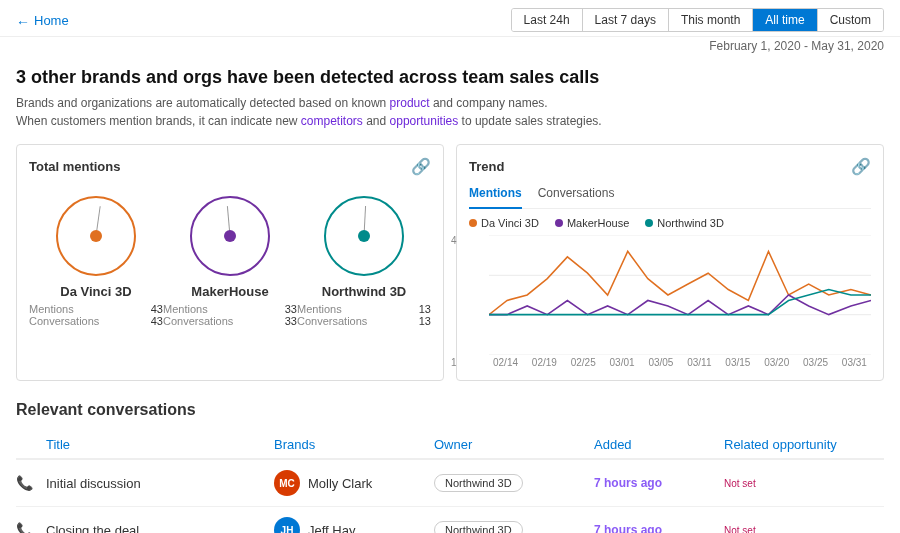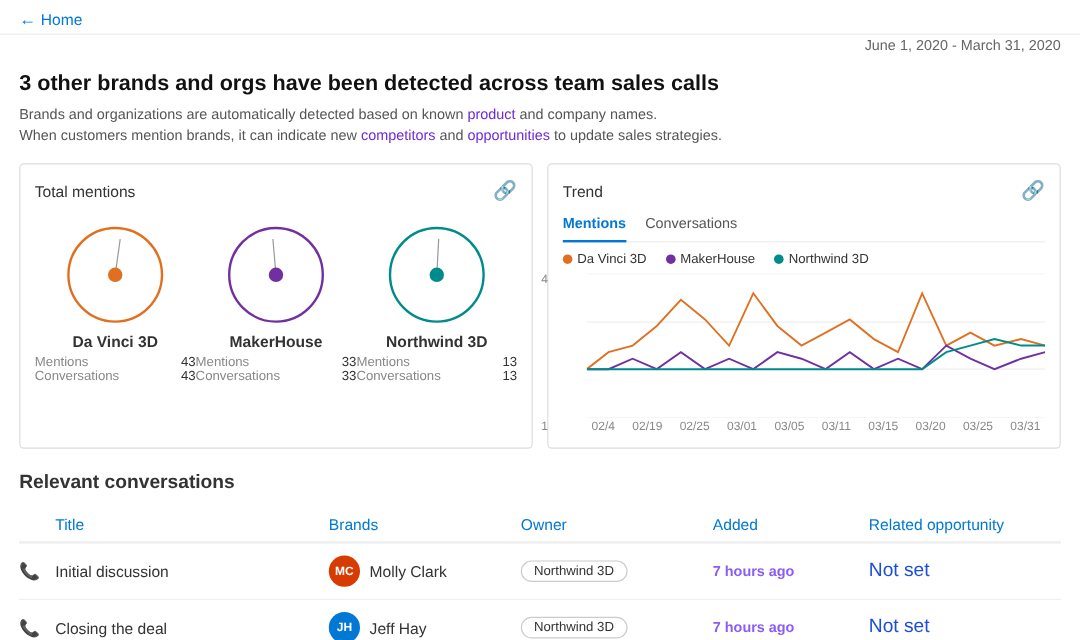--- a/index.html
+++ b/index.html
@@ -20,21 +20,21 @@
     
     .page-title { font-size: 18px; font-weight: 600; color: #111; margin-bottom: 6px; }
     .subtitle { font-size: 12px; color: #555; line-height: 1.5; margin-bottom: 14px; }
     .subtitle a { color: #6d28d9; text-decoration: none; }
     
     
     .cards-row { display: flex; gap: 12px; margin-bottom: 20px; }
     
     .card { border: 1px solid #ddd; border-radius: 4px; padding: 12px; flex: 1; }
     
-    .card-title { font-size: 13px; font-weight: 400; color: #333; margin-bottom: 10px; display: flex; justify-content: space-between; align-items: center; gap: 42px; }
+    .card-title { font-size: 13px; font-weight: 700; color: #333; margin-bottom: 10px; display: flex; justify-content: space-between; align-items: center; gap: 42px; }
     .card-icon { color: #999; font-size: 16px; }
     
     
     .mentions-card { max-width: 440px; }
     .brands-row { display: flex; justify-content: space-around; align-items: flex-start; padding: 10px 0; }
     .brand-item { text-align: center; flex: 1; }
     .brand-circle { width: 80px; height: 80px; border-radius: 50%; margin: 0 auto 8px; position: relative; display: flex; align-items: center; justify-content: center; }
     .brand-circle.orange { border: 2px solid #e07020; }
     .brand-circle.purple { border: 2px solid #7030a0; }
     .brand-circle.teal { border: 2px solid #008b8b; }
@@ -69,36 +69,43 @@
     .section-title { font-size: 16px; font-weight: 600; margin-bottom: 12px; }
     .table-header { display: grid; grid-template-columns: 30px 1fr 160px 160px 130px 160px; gap: 0; border-bottom: 2px solid #eee; padding: 6px 0; }
     .table-header span { font-size: 13px; color: #0078d4; font-weight: 500; }
     .table-row { display: grid; grid-template-columns: 30px 1fr 160px 160px 130px 160px; gap: 0; border-bottom: 1px solid #f0f0f0; padding: 10px 0; align-items: center; }
     .call-icon { color: #888; font-size: 14px; }
     .owner-cell { display: flex; align-items: center; gap: 8px; }
     .avatar { width: 26px; height: 26px; border-radius: 50%; display: flex; align-items: center; justify-content: center; font-size: 10px; font-weight: 600; color: #fff; flex-shrink: 0; }
     .avatar.mc { background: #d83b01; }
     .avatar.jh { background: #0078d4; }
     .brand-tag { border: 1px solid #ccc; border-radius: 12px; padding: 2px 10px; font-size: 11px; color: #333; display: inline-block; }
-    .not-set { color: #1d4ed8; font-size: 16px; }
+    .not-set { color: #be185d; font-size: 10px; }
     .time-ago { font-size: 12px; color: #8b5cf6; font-weight: bold; }
     .row-title { font-size: 13px; color: #333; }
     .owner-name { font-size: 13px; }
   </style>
 </head>
 <body>
 
 <div class="top-bar">
   <div class="back-link">
     <span class="back-arrow">←</span>
     <span>Home</span>
   </div>
+  <div class="time-filters">
+    <button class="time-btn">Last 24h</button>
+    <button class="time-btn">Last 7 days</button>
+    <button class="time-btn">This month</button>
+    <button class="time-btn active">All time</button>
+    <button class="time-btn">Custom</button>
+  </div>
 </div>
 
-<div class="date-range">June 1, 2020 - March 31, 2020</div>
+<div class="date-range">February 1, 2020 - May 31, 2020</div>
 
 <div class="main-content">
   <div class="page-title">3 other brands and orgs have been detected across team sales calls</div>
   <div class="subtitle">
     <span>Brands and organizations are automatically detected based on known <a>product</a> and company names.</span><br>
     <span>When customers mention brands, it can indicate new <a>competitors</a> and <a>opportunities</a> to update sales strategies.</span>
   </div>
 
   <div class="cards-row">
 
@@ -203,21 +210,21 @@
             <line x1="0" y1="110" x2="380" y2="110" stroke="#eee" stroke-width="1"></line>
 
             <polyline points="0,73 18,60 38,55 58,40 78,20 98,35 118,55 138,15 158,40 178,55 198,45 218,35 238,50 258,60 278,15 298,55 318,45 338,55 360,50 380,55" fill="none" stroke="#e07020" stroke-width="1.5"></polyline>
 
             <polyline points="0,73 18,73 38,65 58,73 78,60 98,73 118,65 138,73 158,60 178,65 198,73 218,60 238,73 258,65 278,73 298,55 318,65 338,73 360,65 380,60" fill="none" stroke="#7030a0" stroke-width="1.5"></polyline>
 
             <polyline points="0,73 18,73 38,73 58,73 78,73 98,73 118,73 138,73 158,73 178,73 198,73 218,73 238,73 258,73 278,73 298,60 318,55 338,50 360,55 380,55" fill="none" stroke="#008b8b" stroke-width="1.5"></polyline>
           </svg>
         </div>
         <div class="axis-labels">
-          <span>02/4</span>
+          <span>02/14</span>
           <span>02/19</span>
           <span>02/25</span>
           <span>03/01</span>
           <span>03/05</span>
           <span>03/11</span>
           <span>03/15</span>
           <span>03/20</span>
           <span>03/25</span>
           <span>03/31</span>
         </div>

